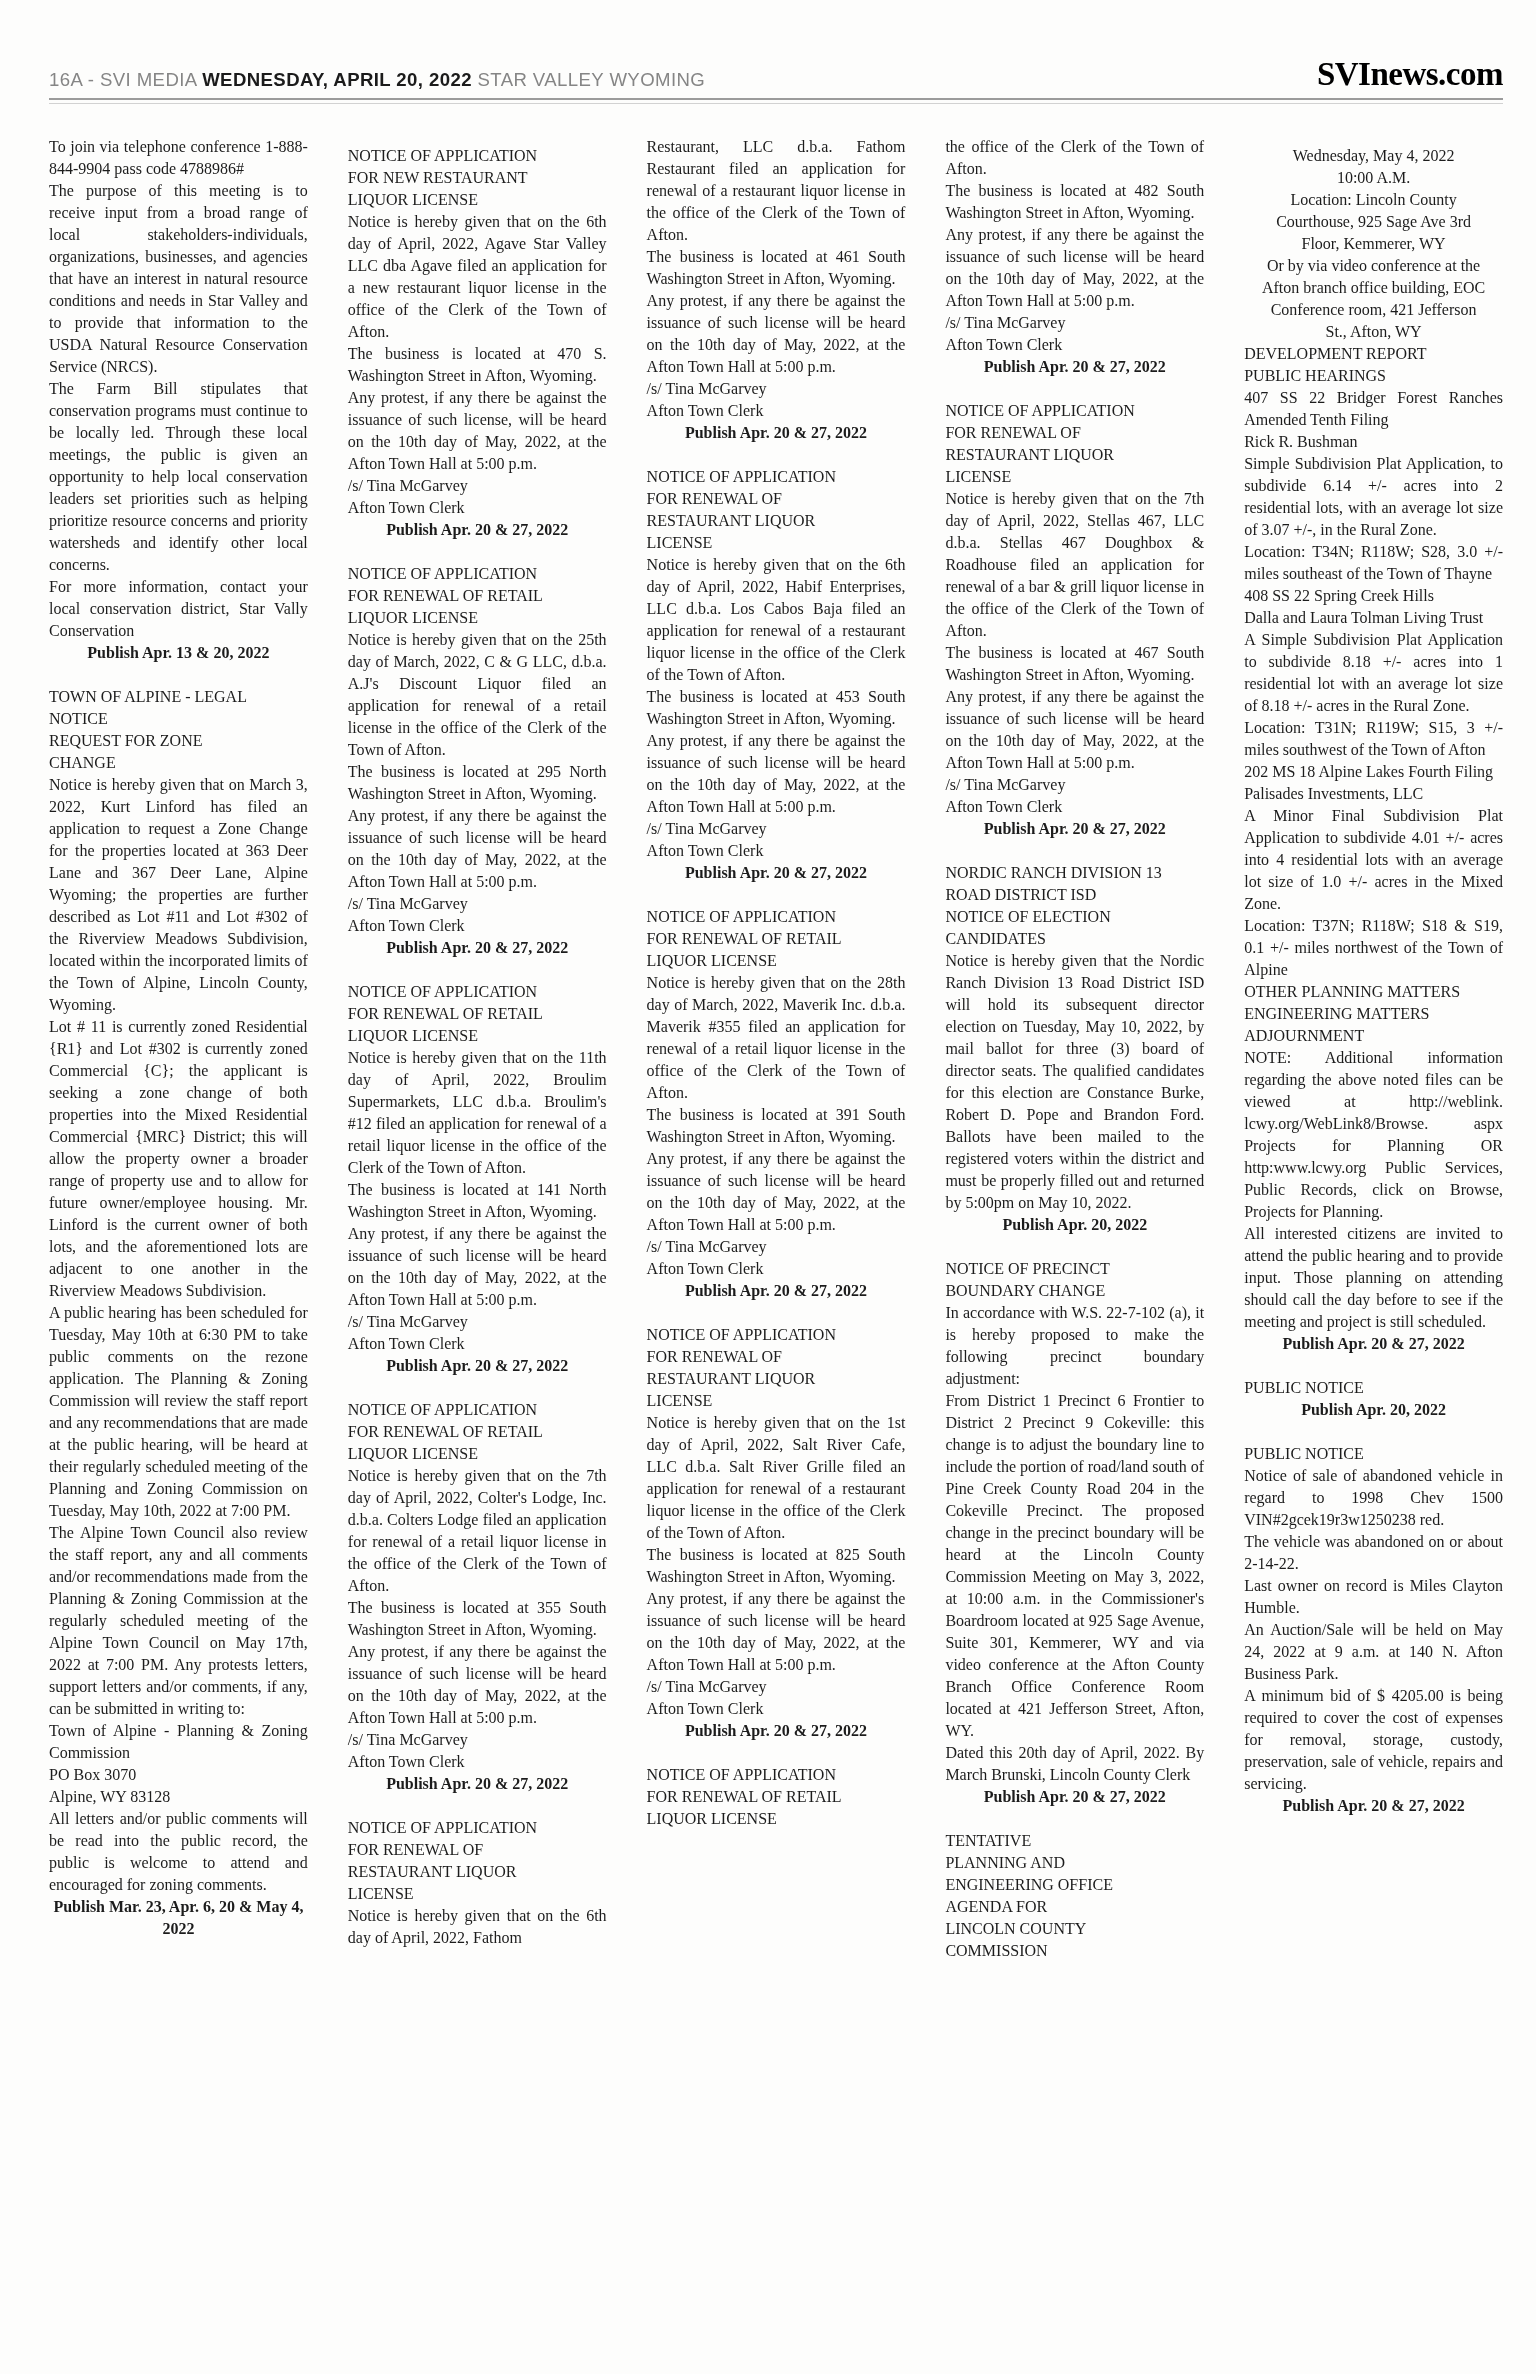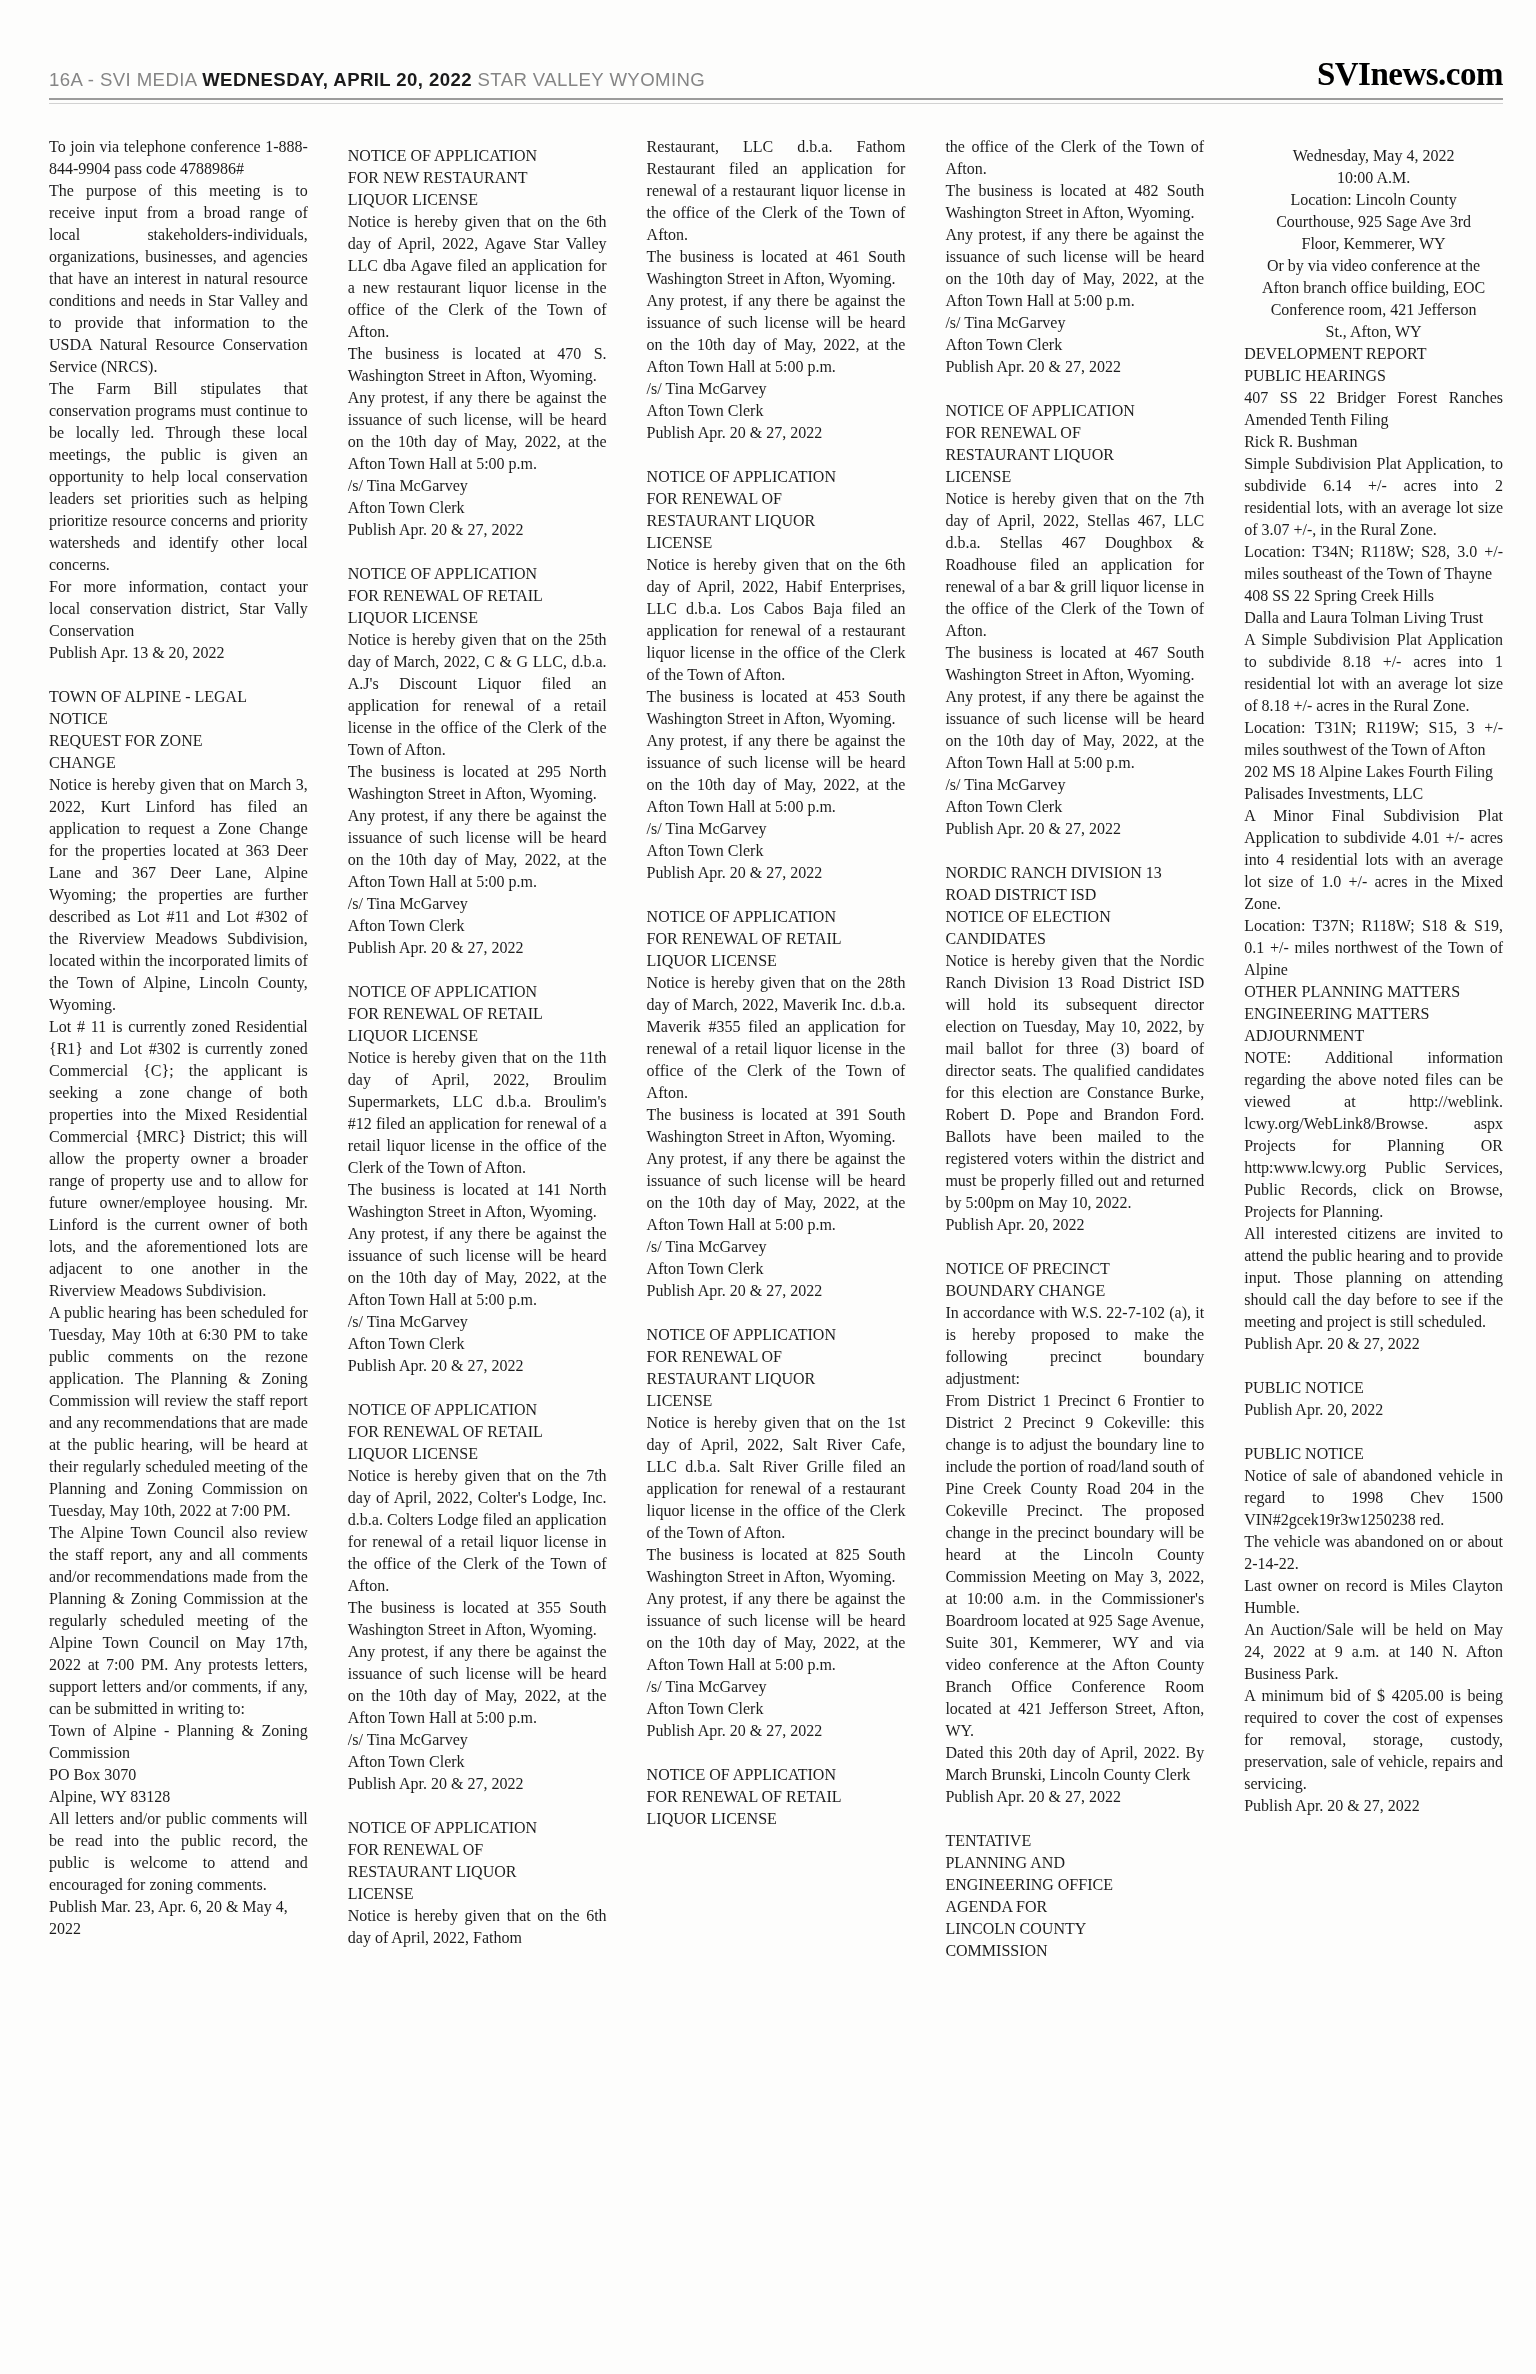--- a/index.html
+++ b/index.html
@@ -55,22 +55,22 @@
     text-align:justify;
     text-justify:inter-word;
   }
   .blk.h{
     font-weight:normal;
     white-space:pre-line;
     margin-top:22px;
   }
   .col .blk.h:first-child{margin-top:9.3px;}
   .blk.pub{
-    font-weight:normal;
-    text-align:left;
+    font-weight:bold;
+    text-align:center;
   }
   .blk.c{
     text-align:center;
     white-space:pre-line;
     margin-top:9.3px;
   }
 </style>
 </head>
 <body>
 

